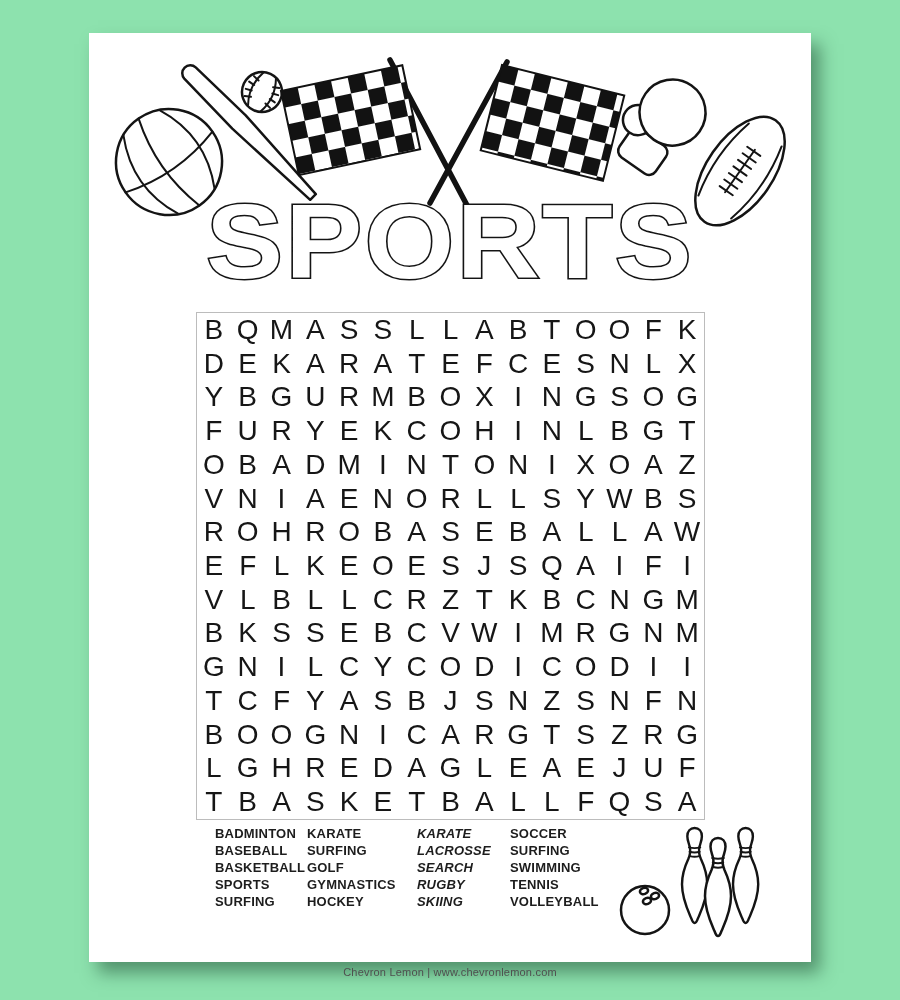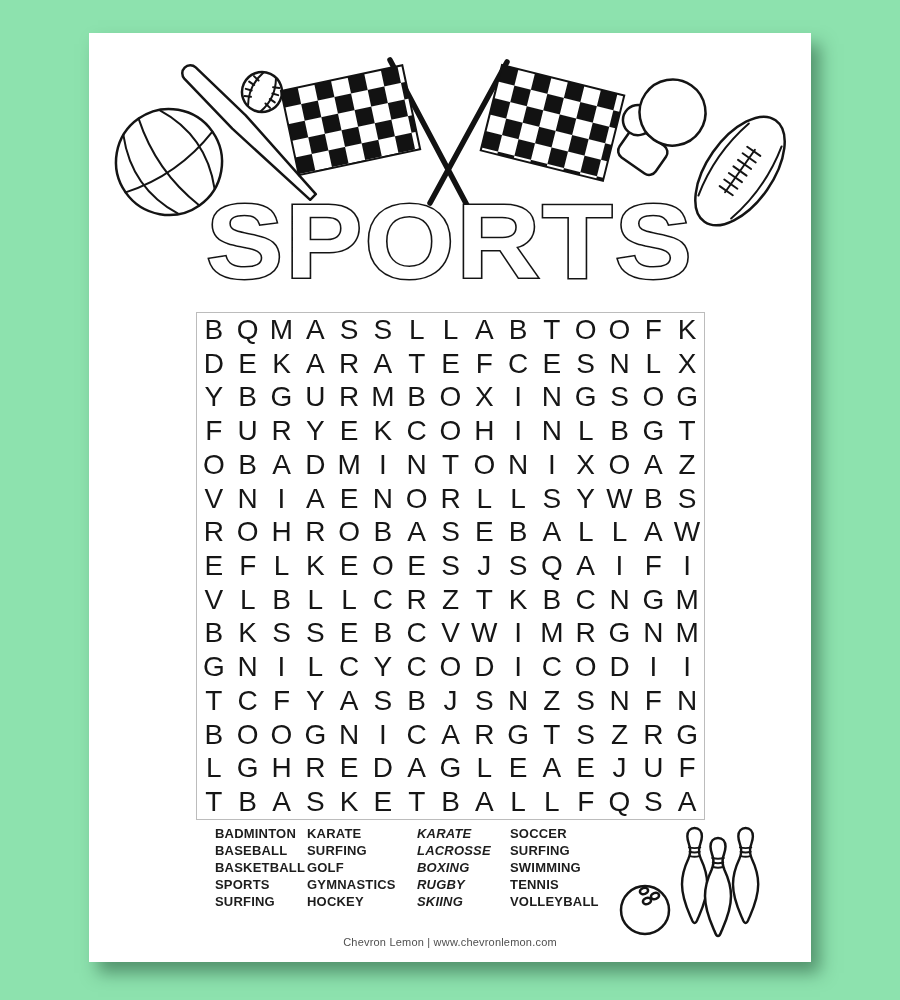--- a/index.html
+++ b/index.html
@@ -23,21 +23,21 @@
         border:1px solid var(--grid-border);
         display:grid;grid-template-columns:repeat(15,1fr);grid-template-rows:repeat(15,1fr);}
   .cell{display:flex;align-items:center;justify-content:center;
         font-size:28px;font-weight:400;color:var(--ink);}
   .words{position:absolute;left:0;top:792px;width:722px;height:90px;}
   .wcol{position:absolute;top:0;}
   .wcol[data-col="0"]{left:126px;} .wcol[data-col="1"]{left:218px;}
   .wcol[data-col="2"]{left:328px;font-style:italic;} .wcol[data-col="3"]{left:421px;}
   .word{font-size:13px;line-height:17px;font-weight:bold;letter-spacing:.2px;color:#1d1d1d;}
   .bowling-art{position:absolute;left:525px;top:788px;width:160px;height:125px;}
-  .footer{position:absolute;left:0;top:903px;width:722px;text-align:center;
+  .footer{position:absolute;left:0;top:933px;width:722px;text-align:center;
           font-size:11px;color:var(--footer-text);letter-spacing:.2px;}
   .ln{fill:#ffffff;stroke:#141414;stroke-width:2.5;stroke-linejoin:round;}
   .st{fill:none;stroke:#141414;stroke-width:2;stroke-linecap:round;}
   .pole{fill:none;stroke:#121212;stroke-width:5.5;stroke-linecap:round;}
   .cloth{fill:url(#checker);stroke:#121212;stroke-width:2;}
 </style>
 </head>
 <body>
 
 <div class="stage">
@@ -342,21 +342,21 @@
       <div class="wcol" data-col="1">
           <div class="word">KARATE</div>
           <div class="word">SURFING</div>
           <div class="word">GOLF</div>
           <div class="word">GYMNASTICS</div>
           <div class="word">HOCKEY</div>
         </div>
       <div class="wcol" data-col="2">
           <div class="word">KARATE</div>
           <div class="word">LACROSSE</div>
-          <div class="word">BOXING</div>
+          <div class="word">SEARCH</div>
           <div class="word">RUGBY</div>
           <div class="word">SKIING</div>
         </div>
       <div class="wcol" data-col="3">
           <div class="word">SOCCER</div>
           <div class="word">SURFING</div>
           <div class="word">SWIMMING</div>
           <div class="word">TENNIS</div>
           <div class="word">VOLLEYBALL</div>
         </div>

